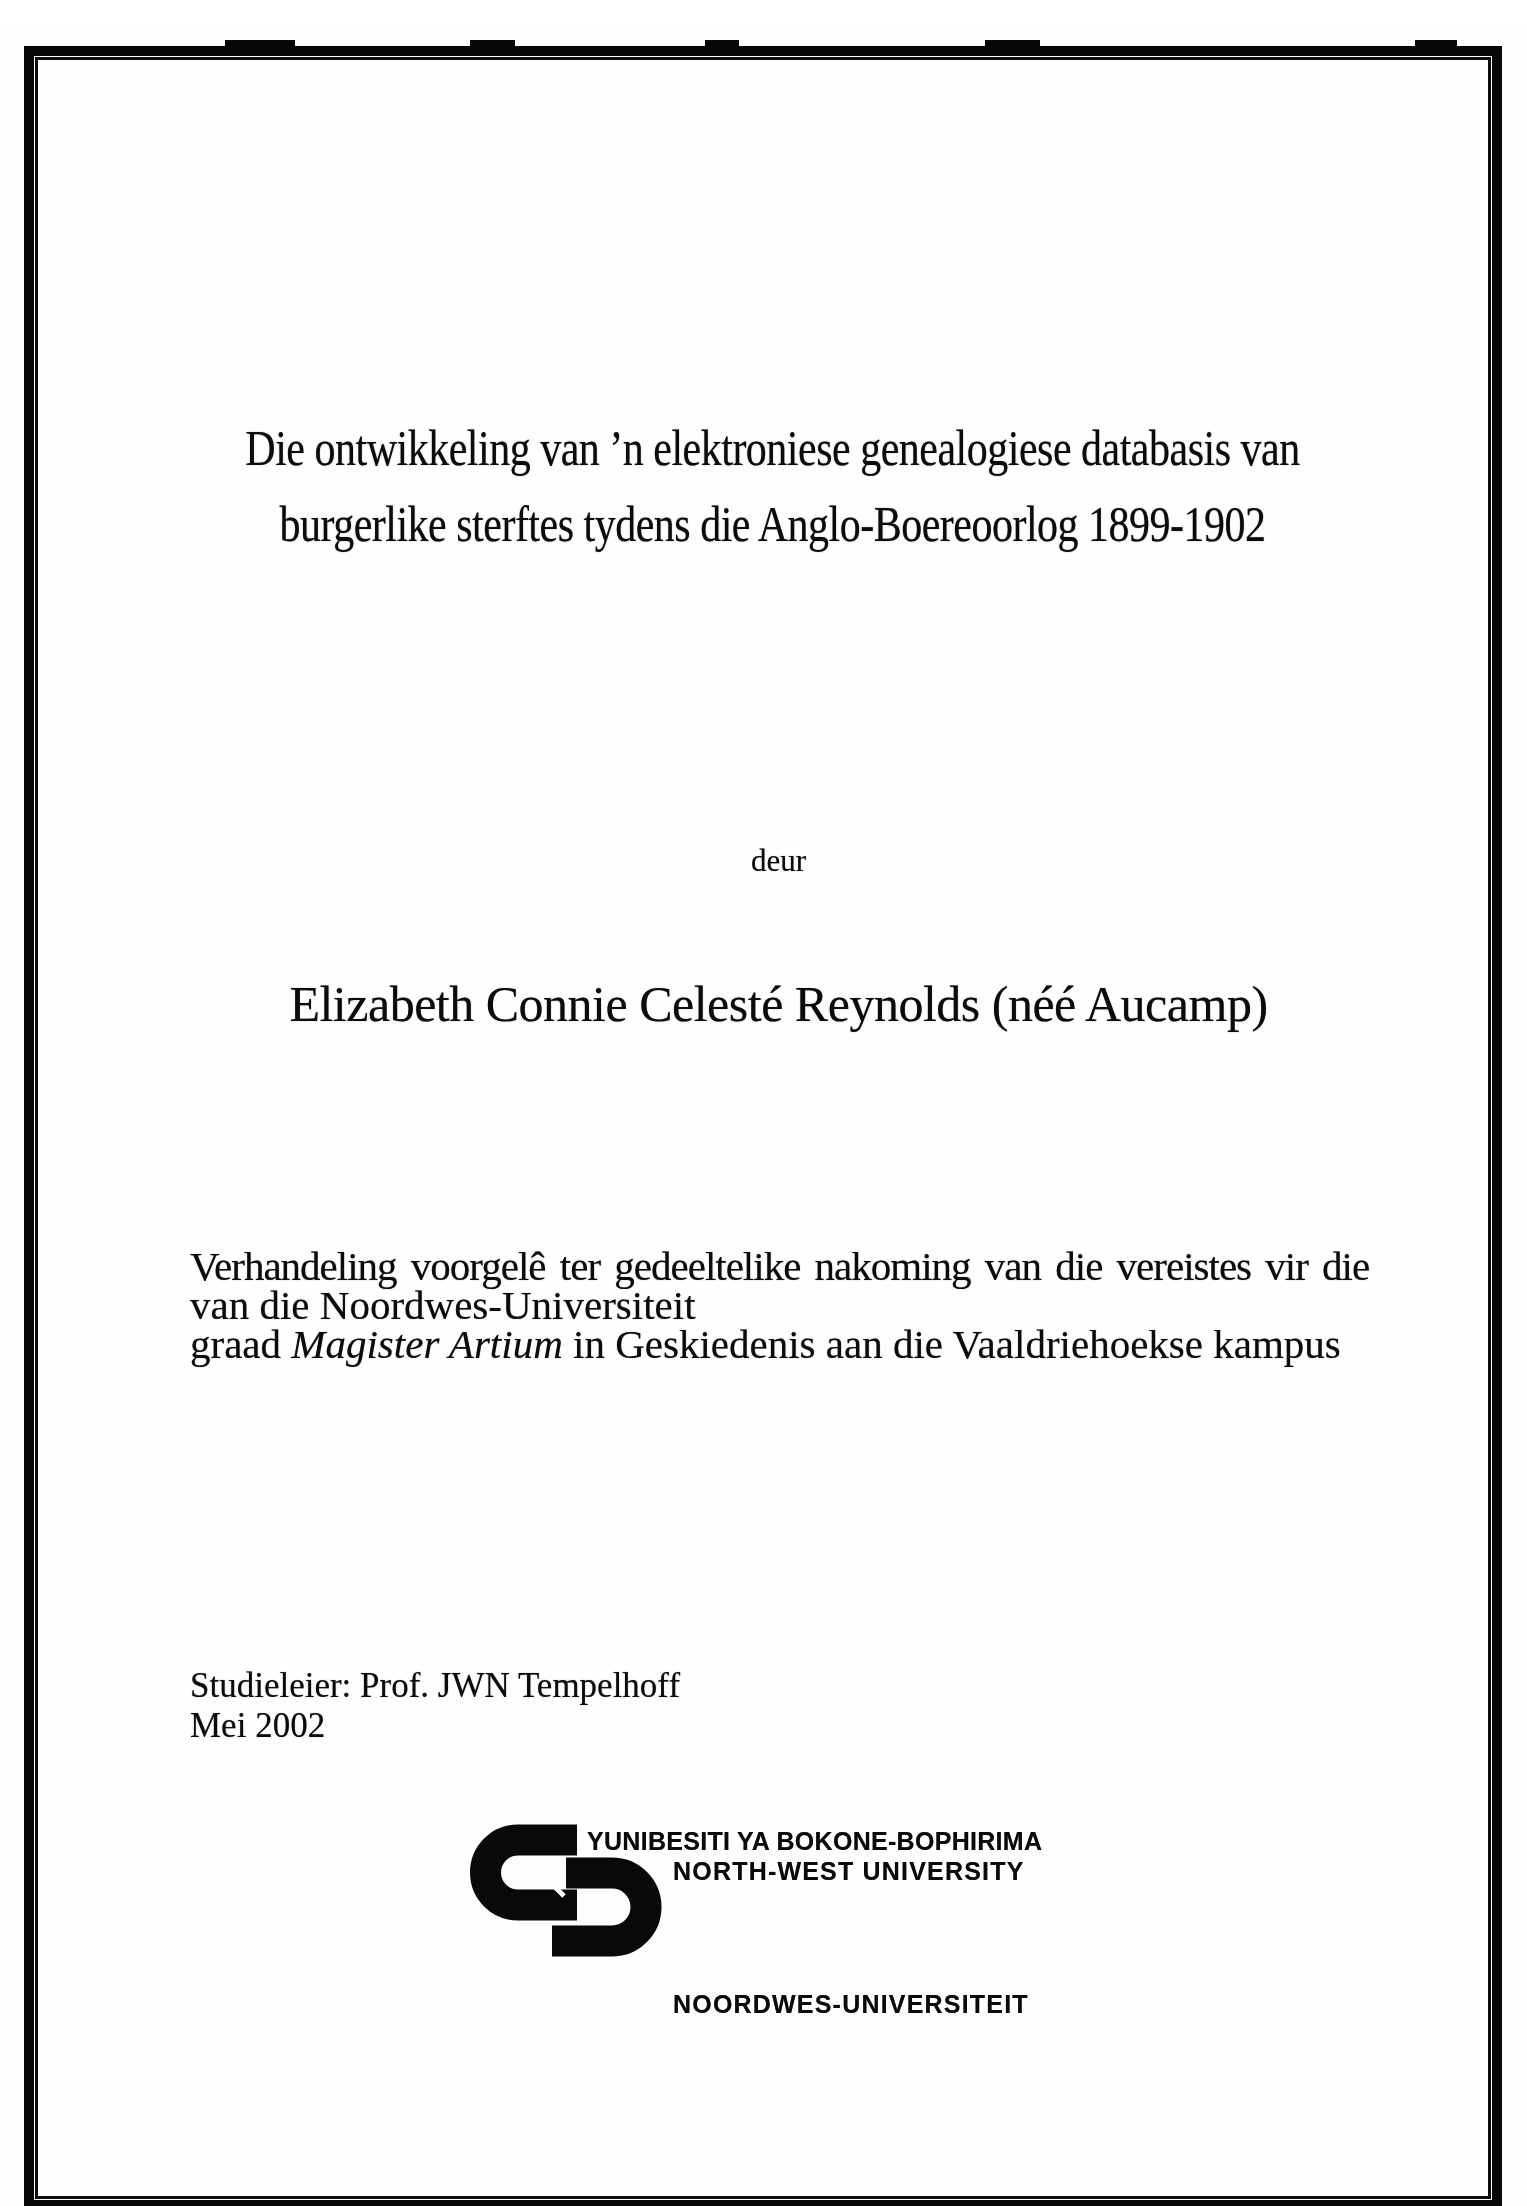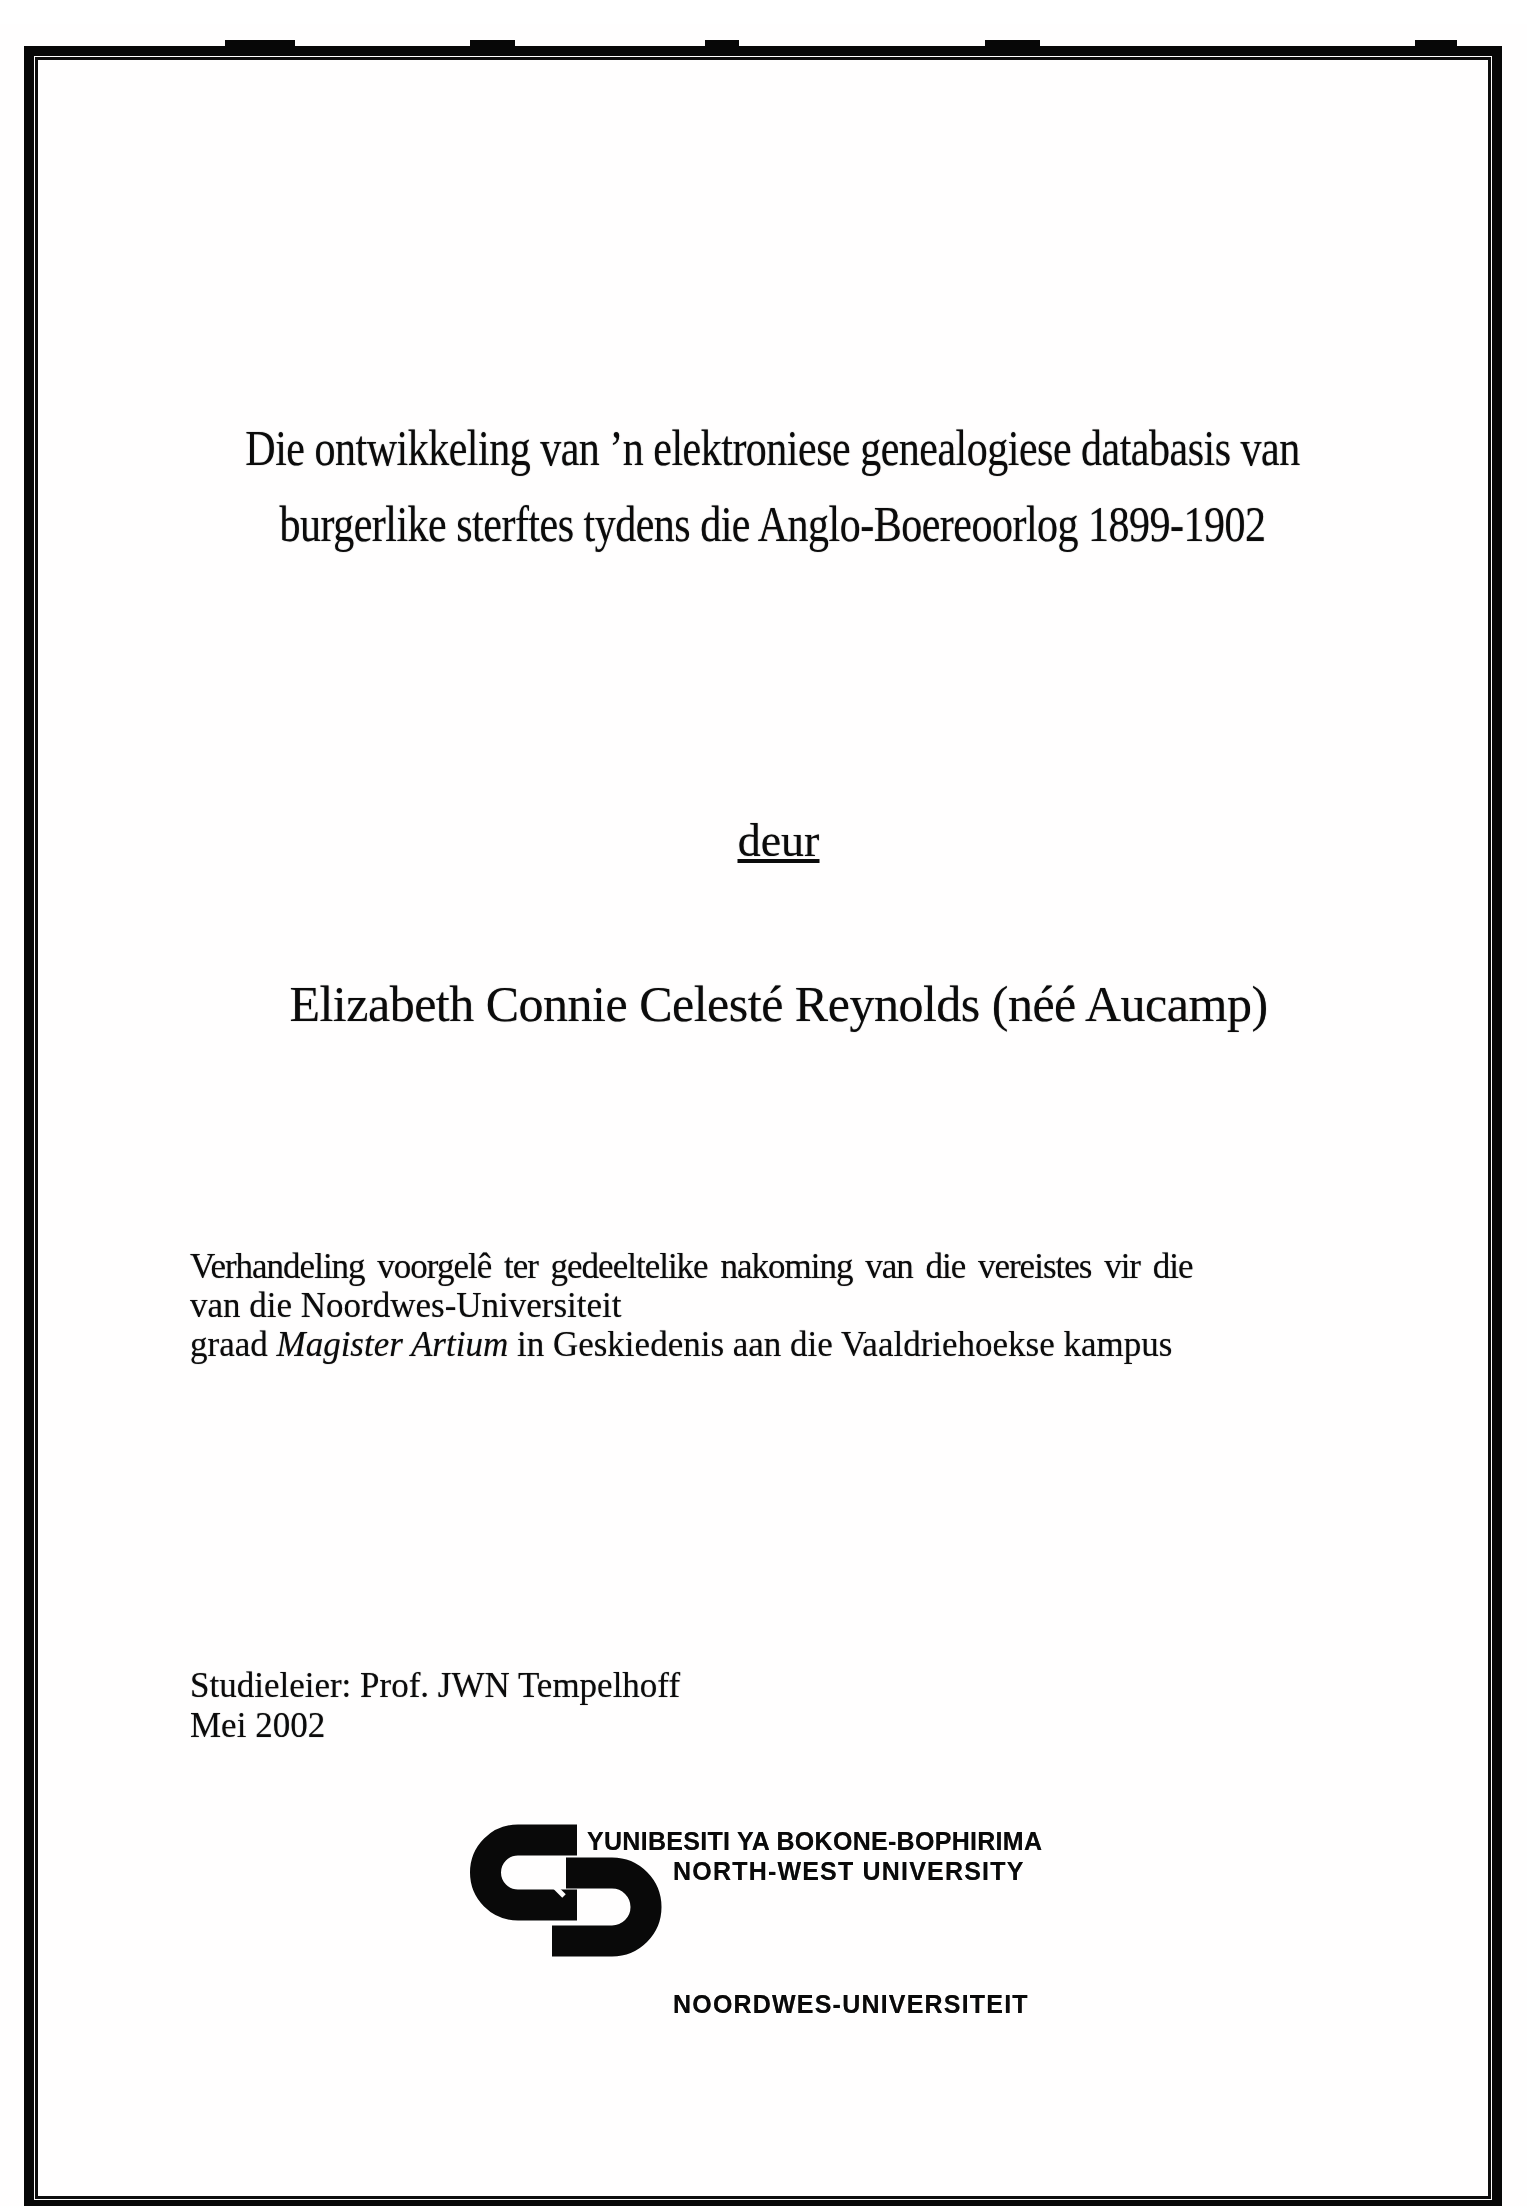--- a/index.html
+++ b/index.html
@@ -50,39 +50,38 @@
     line-height: 62px;
     font-weight: normal;
     letter-spacing: -0.5px;
     transform: scaleY(1.22);
     transform-origin: 50% 0;
   }
   .title .tline { display: block; white-space: nowrap; }
 
   .byline {
     position: absolute;
-    left: 40px; right: 10px; top: 800px;
+    left: 40px; right: 10px; top: 820px;
     text-align: center;
-    font-size: 46px;
+    font-size: 31px;
     line-height: 34px;
-    text-decoration: underline;
   }
   .author {
     position: absolute;
     left: 40px; right: 10px; top: 961px;
     text-align: center;
     font-size: 50px;
     line-height: 39px;
     letter-spacing: -0.5px;
   }
   .statement {
     position: absolute;
     left: 190px; top: 1223px;
     width: 1152px;
-    font-size: 35px;
+    font-size: 41px;
     line-height: 39px;
   }
   .statement .sline { display: block; }
   .statement .sline.justified {
     white-space: nowrap;
     letter-spacing: -1px;
     word-spacing: 5px;
   }
   .statement .italic { font-style: italic; }
 

